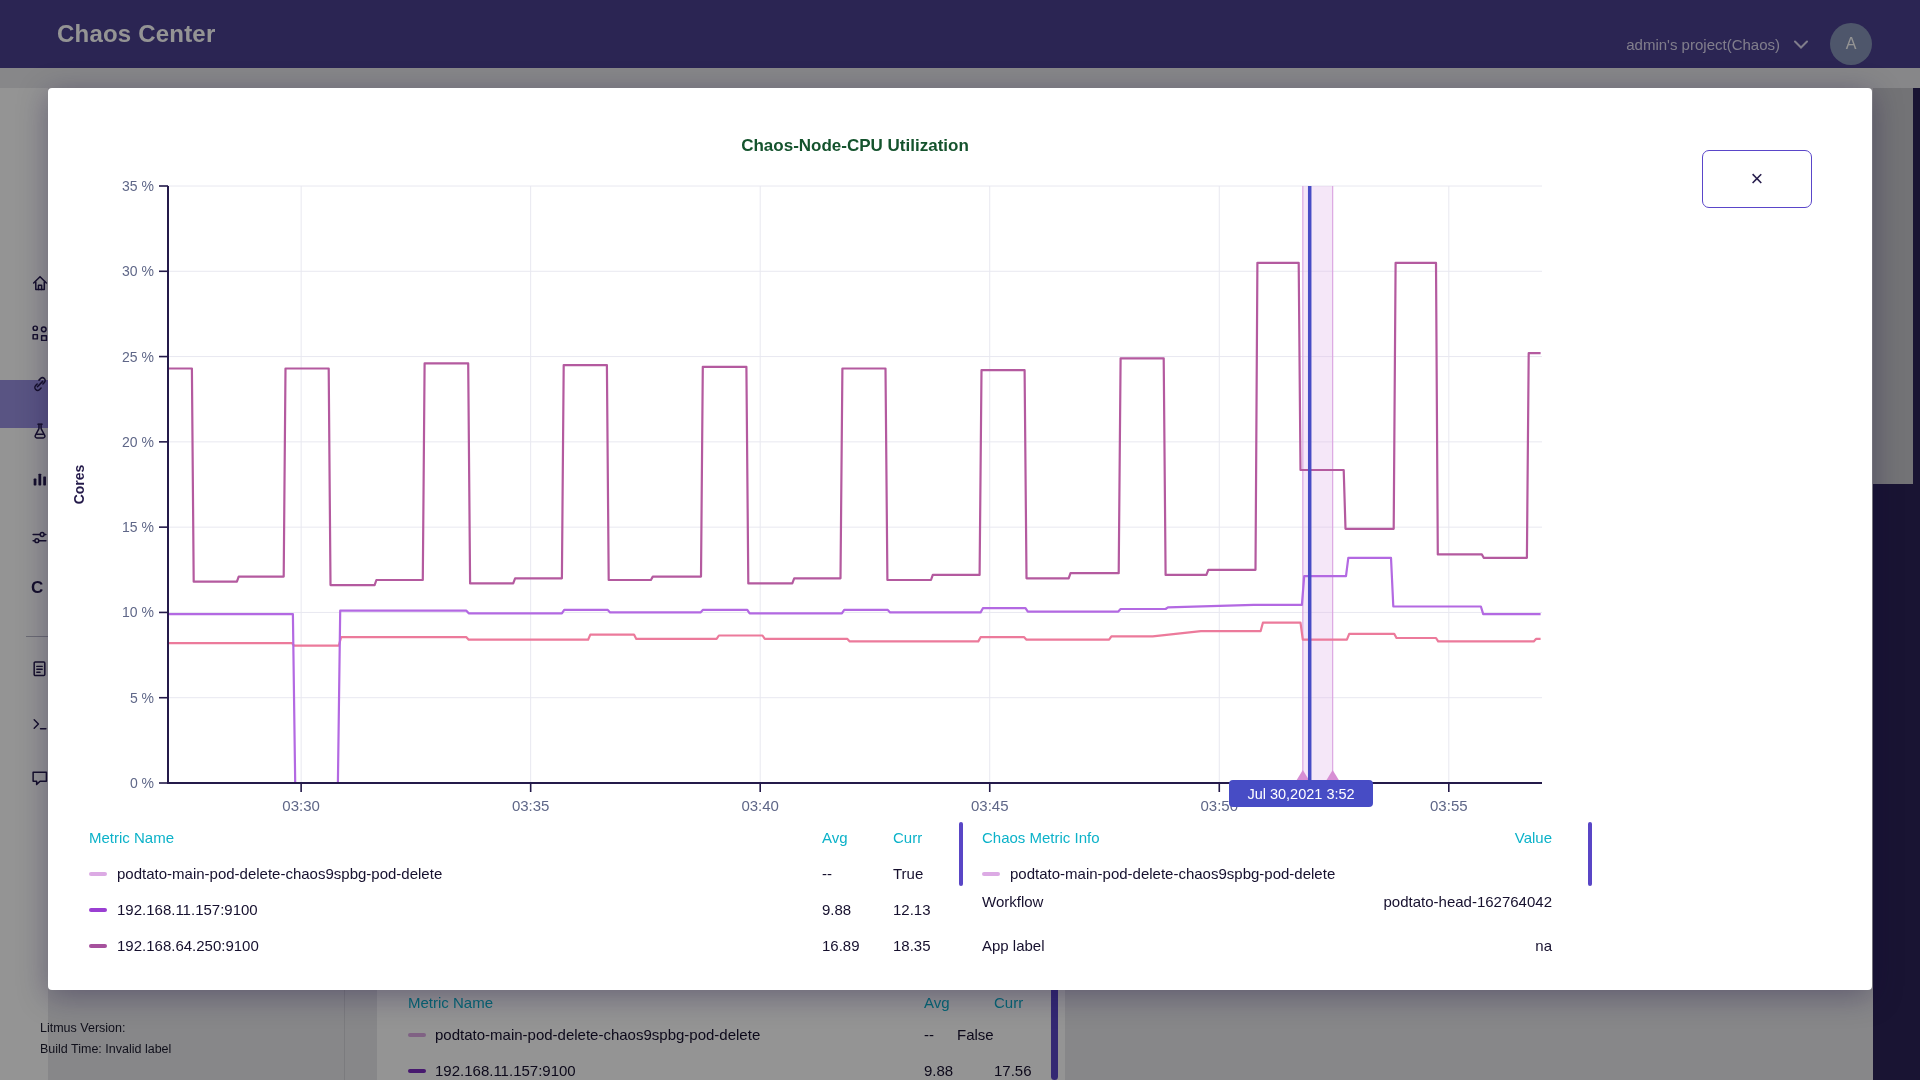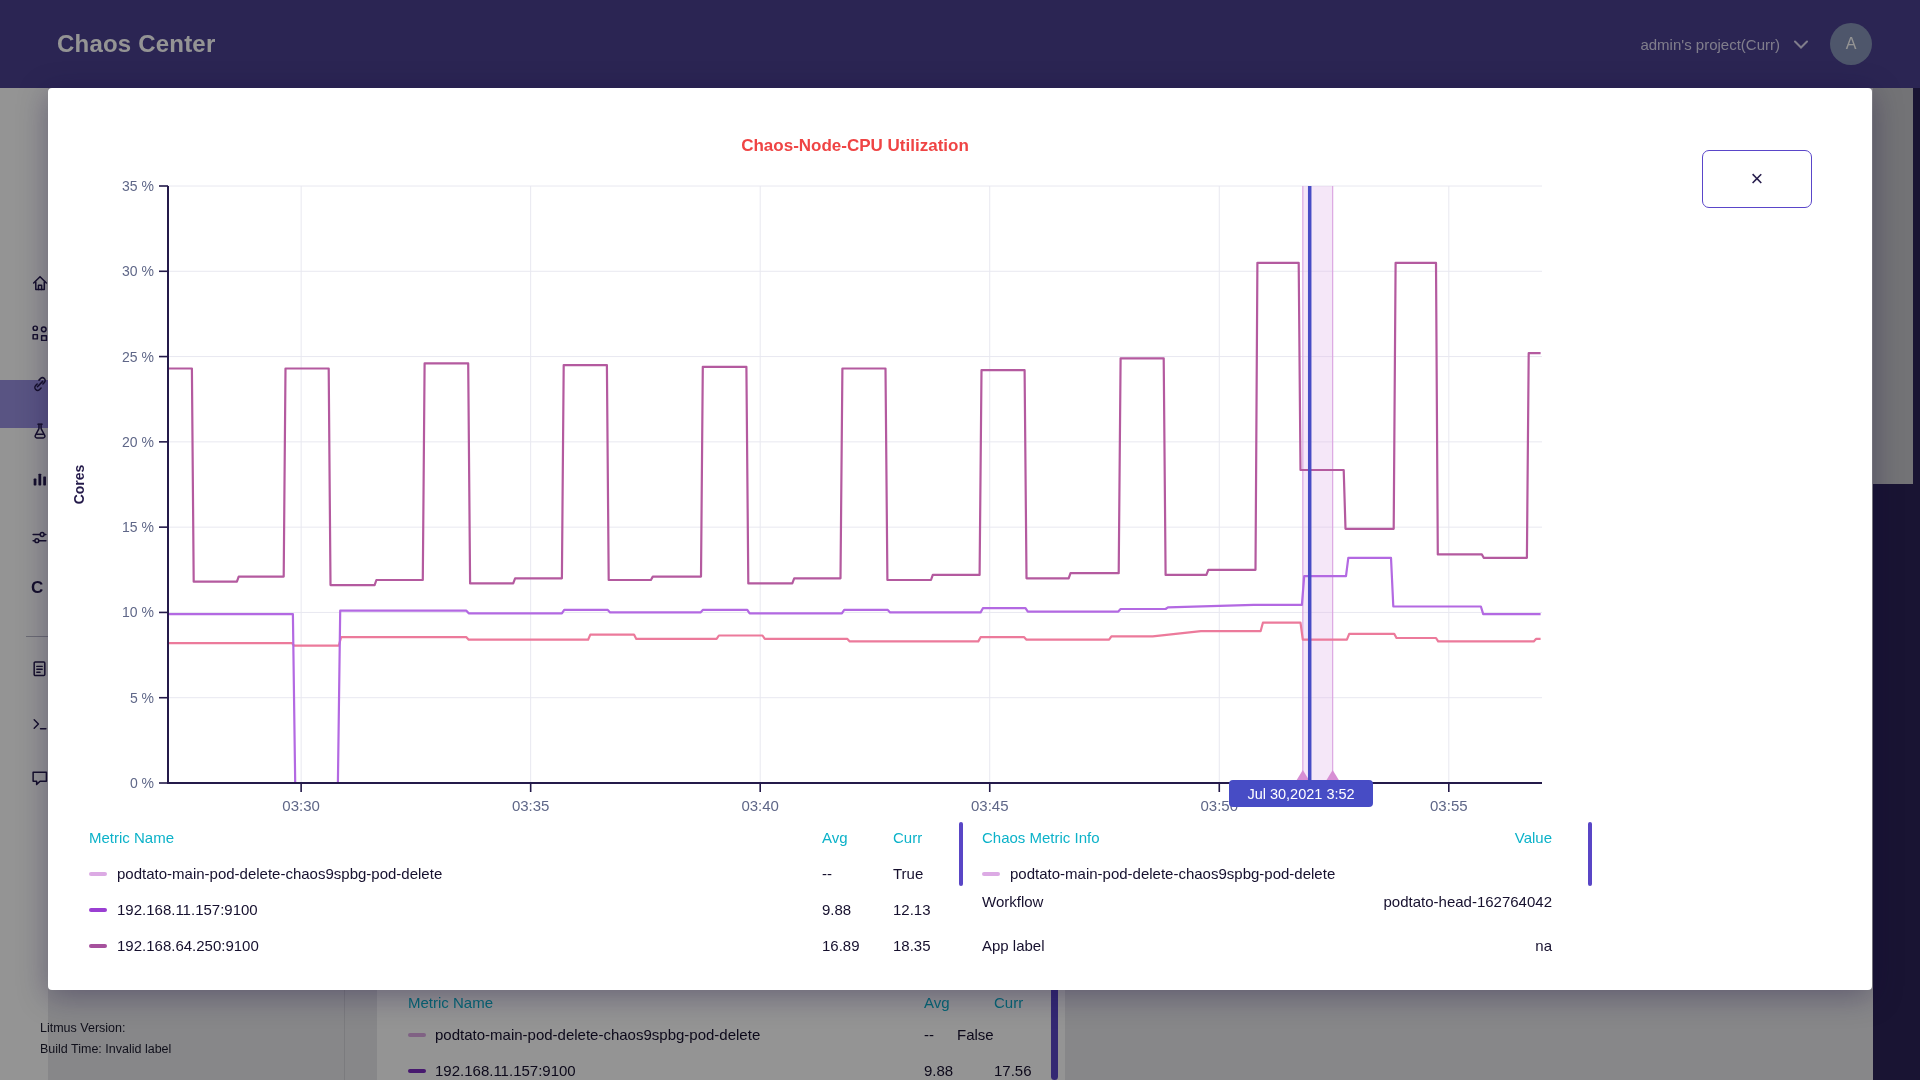--- a/index.html
+++ b/index.html
@@ -1,21 +1,21 @@
 <!DOCTYPE html>
 <html><head>
 <meta charset="utf-8">
 <style>
   * { margin:0; padding:0; box-sizing:border-box; }
   html,body { width:1920px; height:1080px; overflow:hidden; }
   body { position:relative; font-family:"Liberation Sans", sans-serif; background:#e9e9ec; }
 
   
   .page { position:absolute; inset:0; }
-  .app-header { position:absolute; left:0; top:0; width:1920px; height:88px; background:#4a4090; display:flex; align-items:center; }
+  .app-header { position:absolute; left:0; top:0; width:1920px; height:68px; background:#4a4090; display:flex; align-items:center; }
   .app-title { color:#ffffff; font-size:24px; font-weight:bold; margin-left:57px; letter-spacing:.2px; }
   .header-right { position:absolute; right:48px; top:0; height:88px; display:flex; align-items:center; gap:22px; }
   .project-select { display:flex; align-items:center; gap:14px; color:#ddd8f0; font-size:15px; cursor:pointer; }
   .avatar { width:42px; height:42px; border-radius:50%; background:#8795b8; color:#fff; font-size:16px; display:flex; align-items:center; justify-content:center; }
 
   .sidebar { position:absolute; left:0; top:88px; width:48px; height:992px; background:#ffffff; }
   .side-item { position:absolute; left:0; width:48px; height:34px; display:flex; align-items:center; justify-content:flex-start; padding-left:31px; cursor:pointer; }
   .side-item svg { width:17px; height:17px; stroke:#241a4a; fill:none; stroke-width:1.4; stroke-linecap:round; stroke-linejoin:round; }
   .side-item.bars svg { fill:#241a4a; stroke:none; }
   .active-band { position:absolute; left:0; top:292px; width:48px; height:48px; background:#9a92e2; }
@@ -32,21 +32,21 @@
   .bg-pill { position:absolute; left:674px; top:14px; width:7px; height:94px; border-radius:4px; background:#5946c6; }
   .bg-swatch { display:inline-block; width:18px; height:4px; border-radius:2px; margin-right:9px; vertical-align:3px; }
 
   .scroll-track { position:absolute; left:1873px; top:88px; width:47px; height:992px; background:#2c2358; }
   .scroll-thumb { position:absolute; left:0; top:0; width:40px; height:396px; background:#c6c6cc; }
 
   .overlay { position:absolute; inset:0; background:rgba(0,0,0,0.42); }
 
   
   .modal { position:absolute; left:48px; top:88px; width:1824px; height:902px; background:#ffffff; border-radius:4px; box-shadow:0 6px 30px rgba(20,10,60,.35); }
-  .chart-title { position:absolute; left:120px; top:48px; width:1374px; text-align:center; font-size:17px; font-weight:bold; color:#ef4444; }
+  .chart-title { position:absolute; left:120px; top:48px; width:1374px; text-align:center; font-size:17px; font-weight:bold; color:#14532d; }
   .close-btn { position:absolute; left:1654px; top:62px; width:110px; height:58px; background:#fff; border:1.5px solid #5a46c9; border-radius:7px; font-size:22px; color:#241a4a; display:flex; align-items:center; justify-content:center; cursor:pointer; }
   .chart-svg { position:absolute; left:0; top:0; }
   .tooltip { position:absolute; left:1181px; top:692px; width:144px; height:27px; background:#474cc5; color:#ffffff; border-radius:4px; font-size:14.5px; display:flex; align-items:center; justify-content:center; white-space:nowrap; z-index:3; }
 
   .legend { position:absolute; font-size:15px; color:#16102e; }
   .legend .lhdr { color:#0cb2c9; }
   .lg-left { left:41px; top:738px; width:870px; }
   .lg-right { left:934px; top:738px; width:570px; }
   .lrow { position:absolute; left:0; width:100%; height:24px; line-height:24px; white-space:nowrap; }
   .swatch { display:inline-block; width:18px; height:4px; border-radius:2px; margin-right:10px; vertical-align:3px; }
@@ -59,21 +59,21 @@
 </style>
 </head>
 <body>
 
 <div class="page">
 
   <div class="app-header">
     <div class="app-title">Chaos Center</div>
     <div class="header-right">
       <div class="project-select">
-        <span>admin's project(Curr)</span>
+        <span>admin's project(Chaos)</span>
         <svg width="14" height="9" viewBox="0 0 14 9">
             <polyline points="1,1.5 7,7.5 13,1.5" fill="none" stroke="#ddd8f0" stroke-width="2" stroke-linecap="round"></polyline>
           </svg>
       </div>
       <div class="avatar">A</div>
     </div>
   </div>
 
   <div class="sidebar">
     <div class="active-band"></div>

